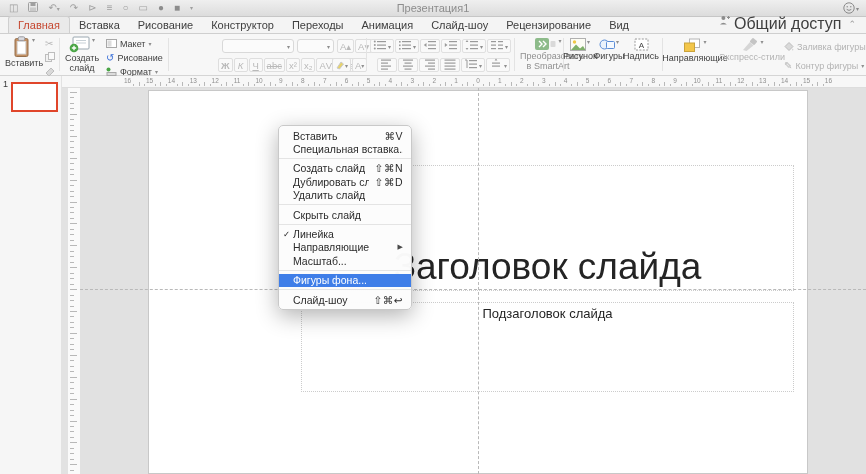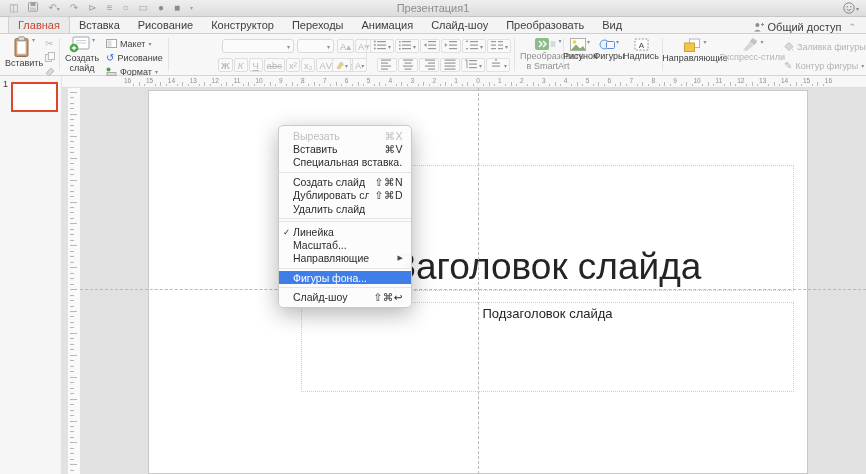--- a/index.html
+++ b/index.html
@@ -28,21 +28,21 @@
   .smiley-caret{font-size:6px;color:#8a8a8a;}
 
   
   .tabbar{position:absolute;left:0;top:17px;width:866px;height:17px;
     background:#f4f4f4;border-bottom:1px solid #cfcfcf;
     display:flex;align-items:flex-end;padding-left:8px;font-size:11px;color:#3e3e3e;}
   .tab{padding:2px 9px 2px;cursor:default;white-space:nowrap;}
   .tab-active{color:var(--accent-red);background:#eaeaea;
     border:1px solid #cfcfcf;border-bottom:none;border-radius:3px 3px 0 0;}
   .tab-right{margin-left:auto;display:flex;align-items:center;gap:5px;padding-right:8px;}
-  .share{display:flex;align-items:center;gap:3px;font-size:11px;color:#3e3e3e;}
+  .share{display:flex;gap:3px;font-size:16px;color:#3e3e3e;}
   .collapse-chevron{color:#9a9a9a;font-size:9px;padding:0 2px;}
 
   
   .ribbon{position:absolute;left:0;top:34px;width:866px;height:42px;
     background:#f7f7f7;border-bottom:1px solid #d5d5d5;font-size:9px;color:#3f3f3f;}
   .rb{position:absolute;}
   .bigbtn{display:flex;flex-direction:column;align-items:center;gap:1px;cursor:default;}
   .biglbl{font-size:9px;color:#3f3f3f;white-space:nowrap;line-height:1.1;text-align:center;}
   .caret{font-size:6px;color:#8f8f8f;}
   .smallrow{display:flex;align-items:center;gap:3px;height:13px;cursor:default;}
@@ -142,21 +142,21 @@
 
   <div class="tabbar">
     <div style="display:flex;align-items:flex-end;" id="tabs-host">
         <div class="tab tab-active">Главная</div>
         <div class="tab">Вставка</div>
         <div class="tab">Рисование</div>
         <div class="tab">Конструктор</div>
         <div class="tab">Переходы</div>
         <div class="tab">Анимация</div>
         <div class="tab">Слайд-шоу</div>
-        <div class="tab">Преобразовать</div>
+        <div class="tab">Рецензирование</div>
         <div class="tab">Вид</div>
       </div>
     <div class="tab-right">
       <div class="share">
         <svg width="12" height="10" viewBox="0 0 12 10">
             <circle cx="4.4" cy="3" r="2" fill="#8c8c8c"></circle>
             <path d="M1 9.5 Q4.4 5.8 7.8 9.5 Z" fill="#8c8c8c"></path>
             <path d="M9.5 1 v3 M8 2.5 h3" stroke="#8c8c8c" stroke-width="1" fill="none"></path>
           </svg>
         <span>Общий доступ</span>
@@ -671,25 +671,20 @@
       </div>
       <div class="ph ph-subtitle">
         <div class="subtitle-text">Подзаголовок слайда</div>
       </div>
     </div>
     <div class="guide-v"></div>
     <div class="guide-h"></div>
   </div>
 
   <div class="ctxmenu" id="ctxmenu">
-      <div class="mi dis">
-        <span class="chk"></span>
-        <span class="lbl">Вырезать</span>
-        <span class="sc">⌘X</span>
-      </div>
       <div class="mi">
         <span class="chk"></span>
         <span class="lbl">Вставить</span>
         <span class="sc">⌘V</span>
       </div>
       <div class="mi">
         <span class="chk"></span>
         <span class="lbl">Специальная вставка...</span>
       </div>
       <div class="msep"></div>
@@ -701,34 +696,38 @@
       <div class="mi">
         <span class="chk"></span>
         <span class="lbl">Дублировать слайд</span>
         <span class="sc">⇧⌘D</span>
       </div>
       <div class="mi">
         <span class="chk"></span>
         <span class="lbl">Удалить слайд</span>
       </div>
       <div class="msep"></div>
+      <div class="mi">
+        <span class="chk"></span>
+        <span class="lbl">Скрыть слайд</span>
+      </div>
       <div class="msep"></div>
       <div class="mi">
         <span class="chk">✓</span>
         <span class="lbl">Линейка</span>
       </div>
       <div class="mi">
         <span class="chk"></span>
-        <span class="lbl">Масштаб...</span>
-      </div>
-      <div class="mi">
-        <span class="chk"></span>
         <span class="lbl">Направляющие</span>
         <span class="sub">▶</span>
       </div>
+      <div class="mi">
+        <span class="chk"></span>
+        <span class="lbl">Масштаб...</span>
+      </div>
       <div class="msep"></div>
       <div class="mi hl">
         <span class="chk"></span>
         <span class="lbl">Фигуры фона...</span>
       </div>
       <div class="msep"></div>
       <div class="mi">
         <span class="chk"></span>
         <span class="lbl">Слайд-шоу</span>
         <span class="sc">⇧⌘↩</span>

